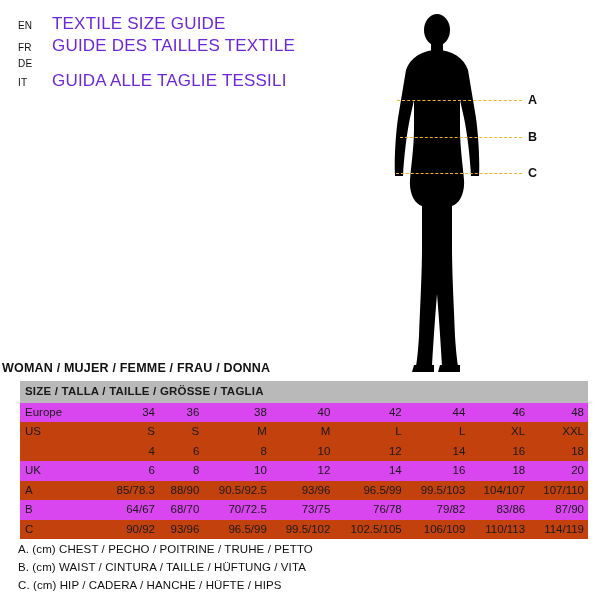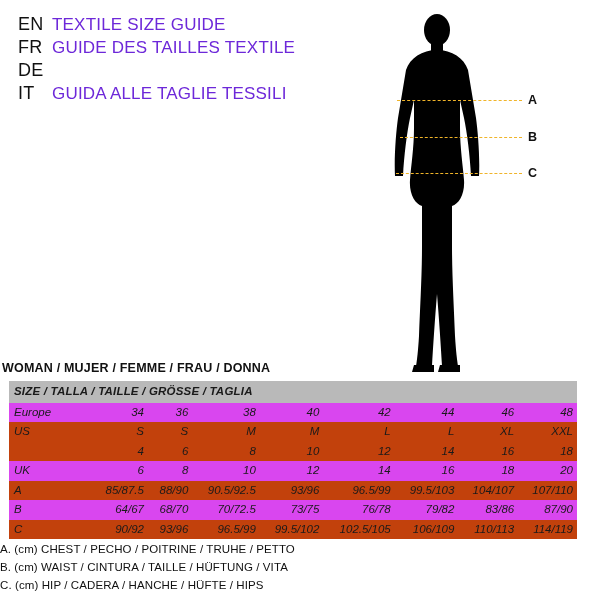--- a/index.html
+++ b/index.html
@@ -23,21 +23,21 @@
     left: 18px;
     width: 330px;
   }
   .lang-row {
     display: flex;
     align-items: baseline;
     margin-bottom: 2px;
   }
   .lang-code {
     width: 34px;
-    font-size: 18px;
+    font-size: 10px;
     letter-spacing: 0.2px;
     color: #111;
   }
   .lang-text {
     font-size: 17px;
     letter-spacing: 0.2px;
     color: #6d28d9;
   }
 
   
@@ -69,26 +69,25 @@
     top: 361px;
     font-size: 12.5px;
     font-weight: 700;
     letter-spacing: 0.2px;
     color: #111;
   }
 
   
   .size-table {
     position: absolute;
-    left: 9px;
+    left: 20px;
     top: 381px;
     width: 568px;
     border-collapse: collapse;
     font-size: 11.5px;
-    font-style: italic;
   }
   .size-table td {
     padding: 2px 4px;
     line-height: 1.35;
   }
   .row-head td {
     background: #b9b9b9;
     font-weight: 700;
     font-size: 11.5px;
     letter-spacing: 0.2px;
@@ -99,21 +98,21 @@
   .col-label {
     text-align: left;
     width: 74px;
     padding-left: 5px !important;
   }
   .cell { text-align: right; }
 
   
   .notes {
     position: absolute;
-    left: 0;
+    left: 18px;
     top: 541px;
     font-size: 11.5px;
     line-height: 1.55;
     letter-spacing: 0.1px;
     color: #111;
   }
   .notes div { white-space: nowrap; }
 </style>
 </head>
 <body>
@@ -234,21 +233,21 @@
       <td class="cell">8</td>
       <td class="cell">10</td>
       <td class="cell">12</td>
       <td class="cell">14</td>
       <td class="cell">16</td>
       <td class="cell">18</td>
       <td class="cell">20</td>
     </tr>
     <tr class="row-plain">
       <td class="col-label">A</td>
-      <td class="cell">85/87.5</td>
+      <td class="cell">85/78.3</td>
       <td class="cell">88/90</td>
       <td class="cell">90.5/92.5</td>
       <td class="cell">93/96</td>
       <td class="cell">96.5/99</td>
       <td class="cell">99.5/103</td>
       <td class="cell">104/107</td>
       <td class="cell">107/110</td>
     </tr>
     <tr class="row-shade">
       <td class="col-label">B</td>

